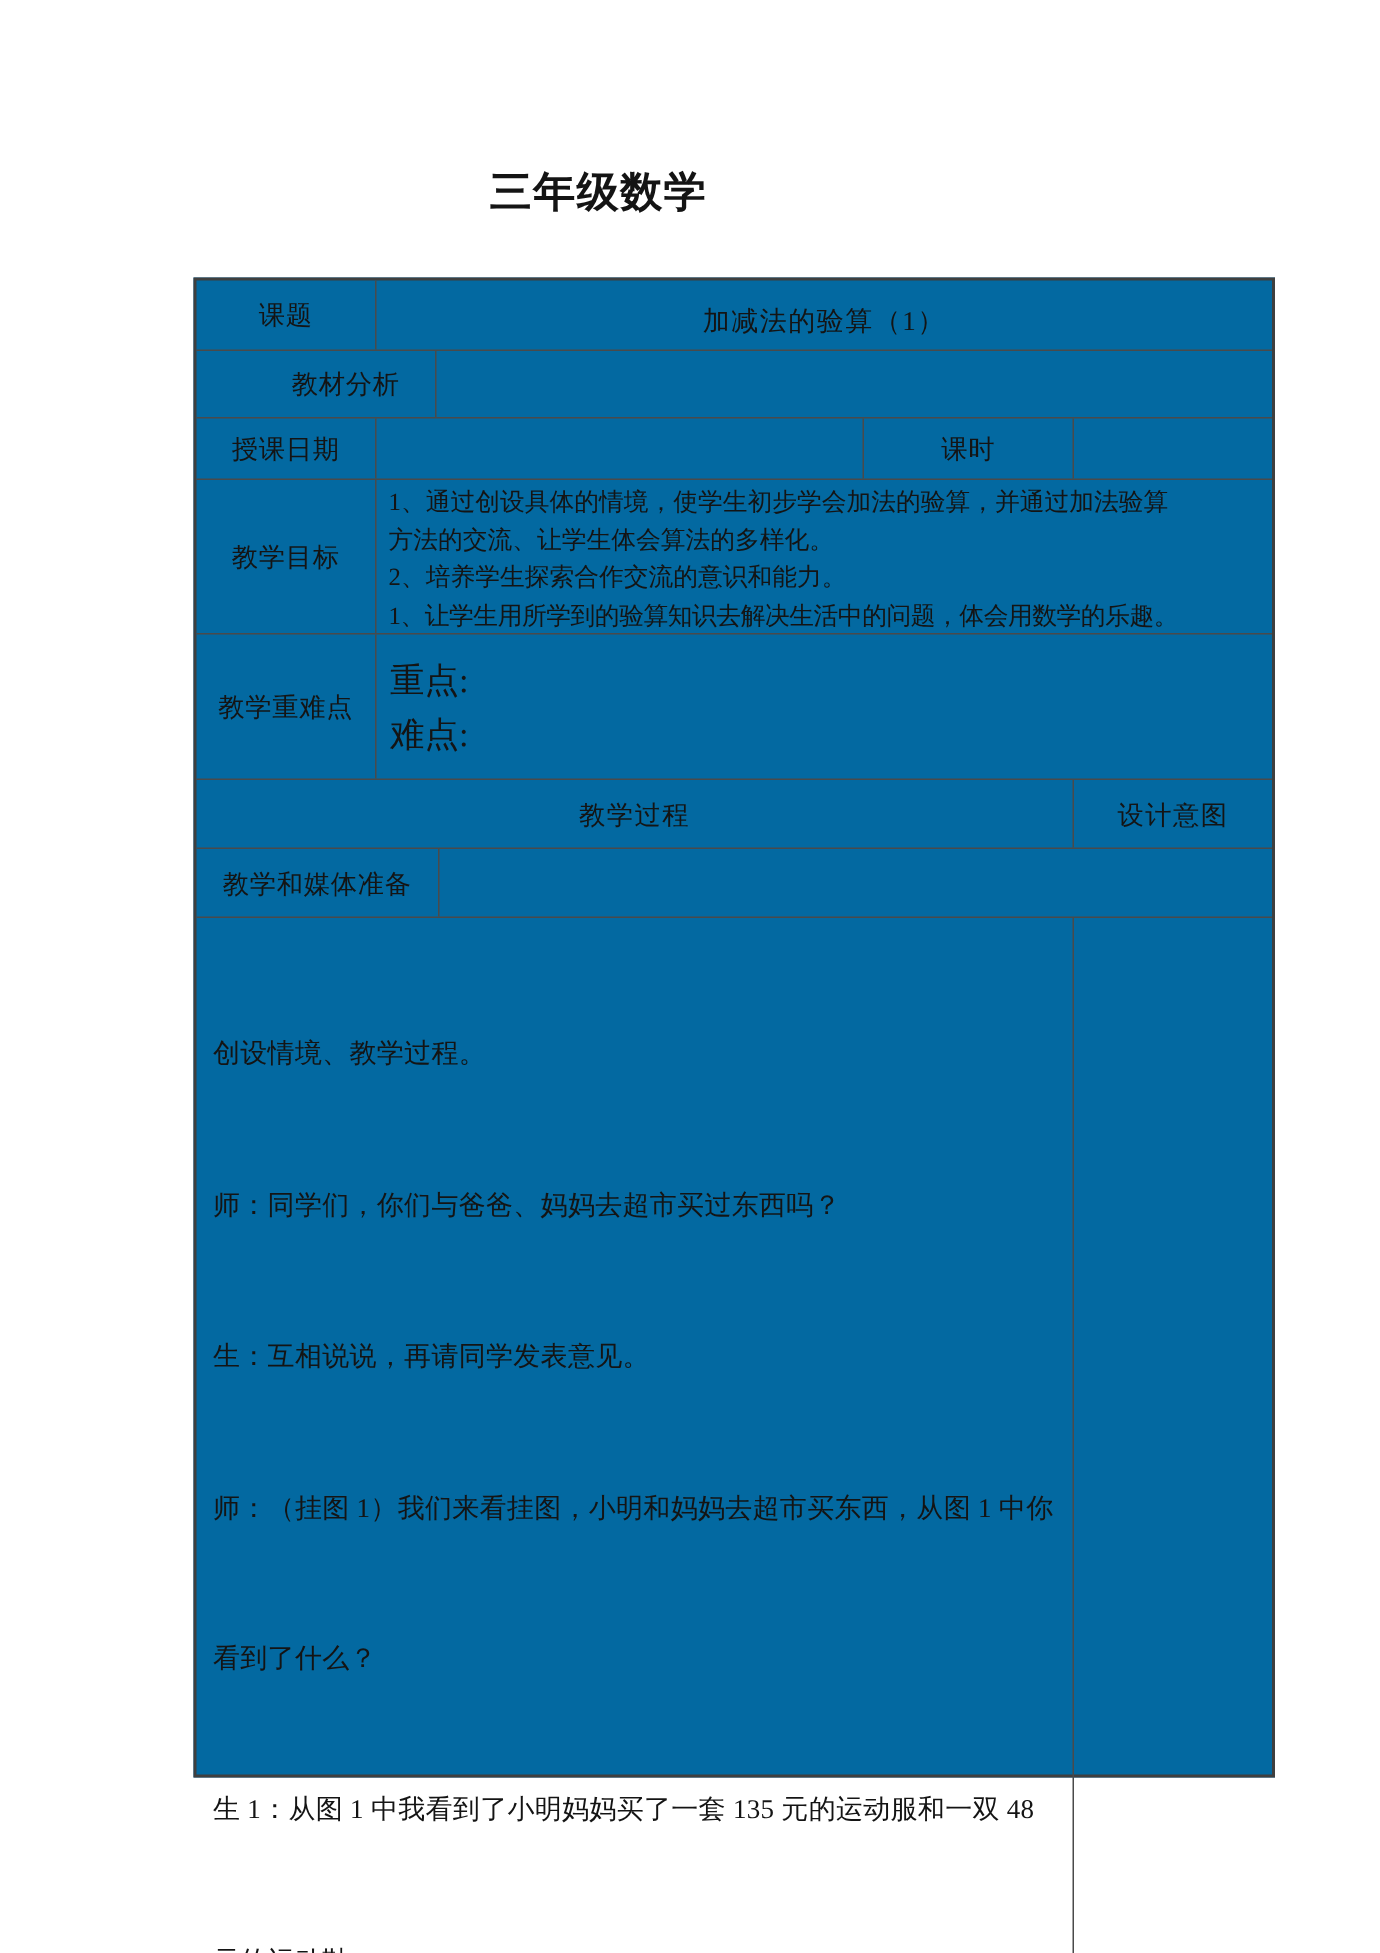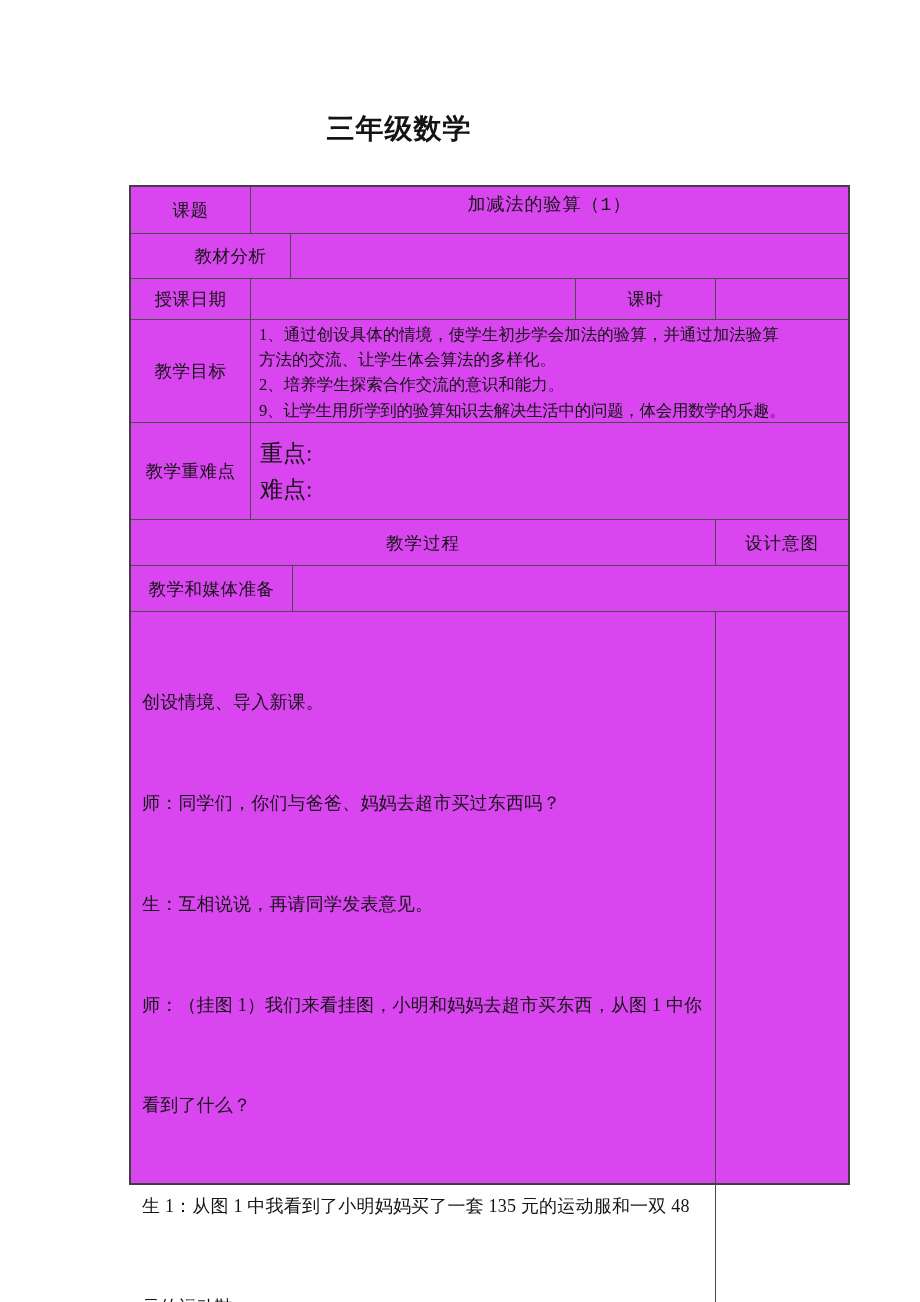--- a/index.html
+++ b/index.html
@@ -26,21 +26,21 @@
   .tbl {
     position: absolute;
     left: 129px;
     top: 185px;
     width: 721px;
     height: 1000px;
     border: 2px solid #3f3f3f;
     box-sizing: border-box;
     display: flex;
     flex-direction: column;
-    background: #d946ef;
+    background: #0369a1;
   }
   .row {
     display: flex;
     border-bottom: 1px solid #4a4a4a;
     box-sizing: border-box;
     flex-shrink: 0;
   }
   .row:last-child { border-bottom: none; flex: 1; }
   .cell {
     border-right: 1px solid #4a4a4a;
@@ -66,24 +66,23 @@
   .h-keti { height: 47px; }
   .h-jiaocai { height: 45px; padding-left: 40px; }
   .h-shouke { height: 41px; }
   .h-mubiao { height: 103px; }
   .h-znd { height: 97px; }
   .h-zhunbei { height: 46px; }
   .h-header { height: 46px; }
 
   .keti-value {
     text-align: center;
-    padding-top: 5px;
+    padding-top: 15px;
     font-size: 18px;
     letter-spacing: 1px;
-    font-family: Liberation Mono, monospace;
   }
   .mubiao-body {
     padding: 2px 5px 0 8px;
     font-size: 16.5px;
     line-height: 25.2px;
   }
   .mubiao-body .tight { letter-spacing: -0.3px; }
   .znd-body {
     padding: 13px 11px 0 9px;
     font-size: 23px;
@@ -130,21 +129,21 @@
       <div class="cell w140 label-cell">课时</div>
       <div class="cell grow"></div>
     </div>
 
     <div class="row h-mubiao">
       <div class="cell w120 label-cell">教学目标</div>
       <div class="cell grow mubiao-body">
         <div>1、通过创设具体的情境，使学生初步学会加法的验算，并通过加法验算</div>
         <div>方法的交流、让学生体会算法的多样化。</div>
         <div>2、培养学生探索合作交流的意识和能力。</div>
-        <div class="tight">9、让学生用所学到的验算知识去解决生活中的问题，体会用数学的乐趣。</div>
+        <div class="tight">1、让学生用所学到的验算知识去解决生活中的问题，体会用数学的乐趣。</div>
       </div>
     </div>
 
     <div class="row h-znd">
       <div class="cell w120 label-cell">教学重难点</div>
       <div class="cell grow znd-body">
         <div>重点:</div>
         <div>难点:</div>
       </div>
     </div>
@@ -154,21 +153,21 @@
       <div class="cell grow center-head">设计意图</div>
     </div>
 
     <div class="row h-zhunbei">
       <div class="cell w162 label-cell">教学和媒体准备</div>
       <div class="cell grow"></div>
     </div>
 
     <div class="row">
       <div class="cell w585 process-body">
-        <div class="process-line">创设情境、导入新课。</div>
+        <div class="process-line">创设情境、教学过程。</div>
         <div class="process-line">师：同学们，你们与爸爸、妈妈去超市买过东西吗？</div>
         <div class="process-line">生：互相说说，再请同学发表意见。</div>
         <div class="process-line">师：（挂图 1）我们来看挂图，小明和妈妈去超市买东西，从图 1 中你</div>
         <div class="process-line">看到了什么？</div>
         <div class="process-line">生 1：从图 1 中我看到了小明妈妈买了一套 135 元的运动服和一双 48</div>
         <div class="process-line">元的运动鞋。</div>
         
         
         
         

